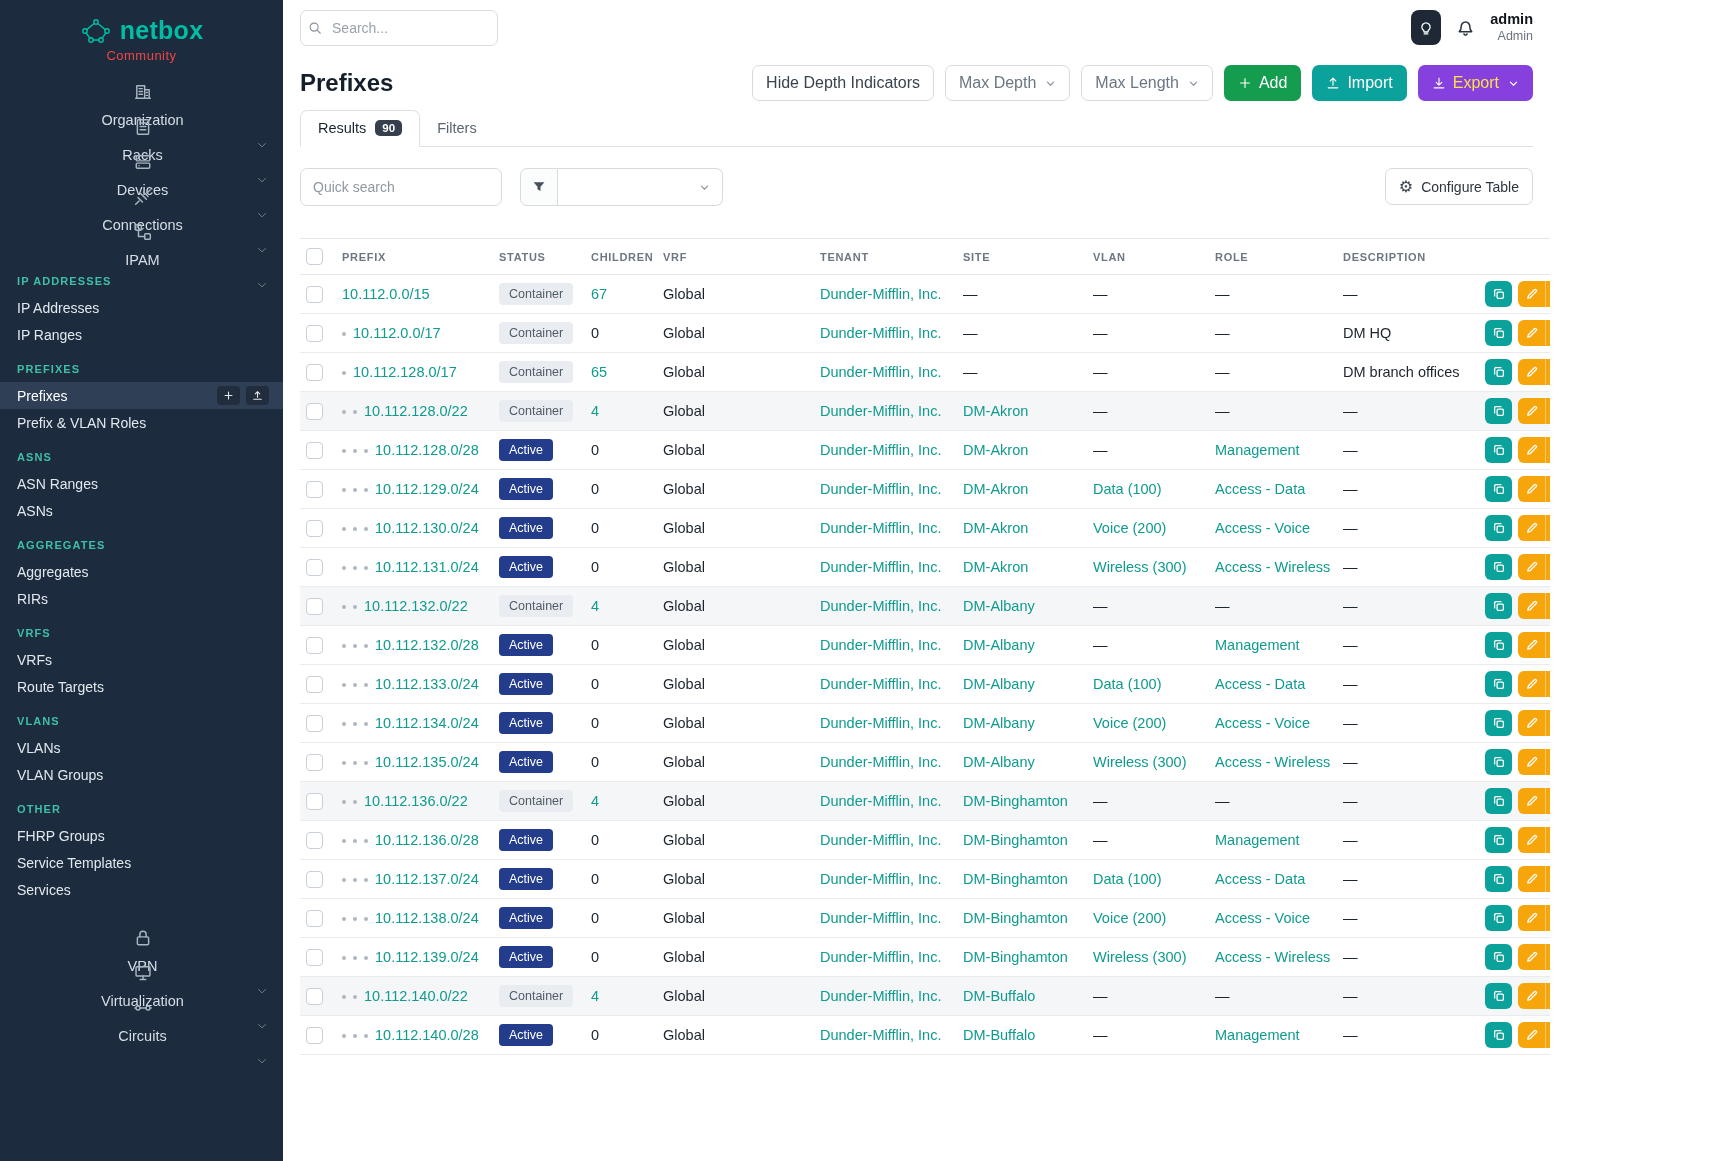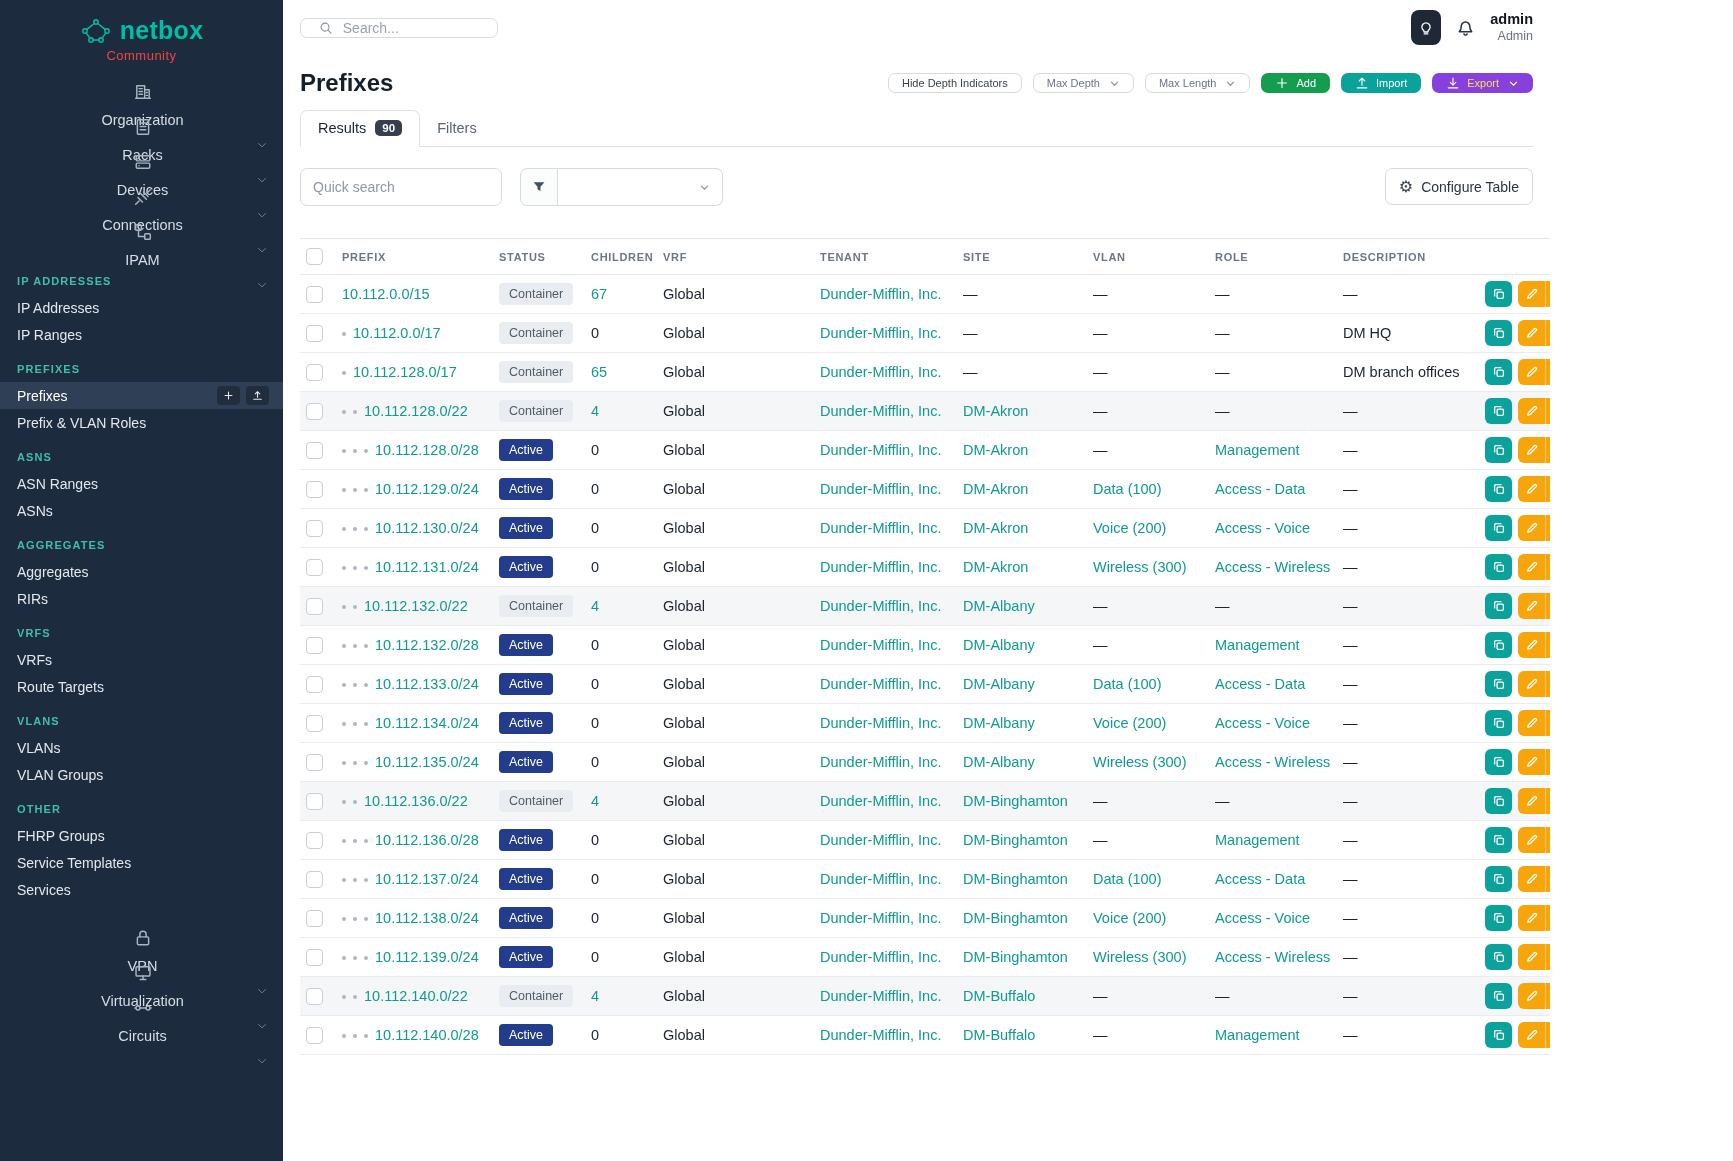--- a/index.html
+++ b/index.html
@@ -58,37 +58,37 @@
     display: inline-flex; align-items: center; justify-content: center; cursor: pointer;
   }
   .mini-btn svg { width: 11px; height: 11px; fill: none; stroke: currentColor; stroke-width: 1.6; stroke-linecap: round; stroke-linejoin: round; }
   .nav-bottom { margin-top: 12px; }
 
   
   .main { width: 1250px; padding-left: 17px; }
 
   .topbar { height: 55px; display: flex; align-items: center; justify-content: space-between; }
   .search-box {
-    width: 198px; height: 20px; border: 1px solid #d8dde2; border-radius: 7px;
-    display: flex; align-items: center; gap: 8px; padding: 0 18px; color: #8a939c;
+    width: 198px; height: 36px; border: 1px solid #d8dde2; border-radius: 7px;
+    display: flex; align-items: center; gap: 8px; padding: 0 7px; color: #8a939c;
   }
   .search-box input { border: none; outline: none; font-size: 14px; width: 100%; font-family: inherit; color: #2a323b; background: transparent; }
   .search-box input::placeholder { color: #99a2ab; }
   .topbar-right { display: flex; align-items: center; gap: 15px; }
   .bulb-btn { width: 30px; height: 35px; background: #1f2837; border: none; border-radius: 8px; color: #fff; display: flex; align-items: center; justify-content: center; cursor: pointer; }
   .bell { color: #2b3440; cursor: pointer; width: 19px; height: 19px; }
   .user-block { text-align: right; line-height: 1.2; cursor: pointer; }
   .user-name { font-weight: 700; font-size: 14.5px; color: #10161d; }
   .user-role { font-size: 12.5px; color: #6b7280; }
 
   .page-head { display: flex; align-items: center; justify-content: space-between; margin-top: 6px; height: 44px; }
   .page-title { font-size: 24px; font-weight: 600; color: #151f2a; margin: 0; }
   .controls { display: flex; align-items: center; gap: 11px; }
   .btn {
-    height: 20px; border-radius: 7px; font-size: 11px; font-family: inherit;
+    height: 36px; border-radius: 7px; font-size: 16px; font-family: inherit;
     display: inline-flex; align-items: center; gap: 7px; padding: 0 13px;
     border: 1px solid transparent; cursor: pointer; background: #fff; white-space: nowrap;
   }
   .btn-light { border-color: #d6dbe0; color: #39434e; }
   .btn-light.muted { color: #6b7684; }
   .btn .chev-svg { margin-left: 2px; }
   .chev-svg { width: 11px; height: 11px; fill: none; stroke: #8b95a1; stroke-width: 1.7; stroke-linecap: round; stroke-linejoin: round; }
   .chev-white { stroke: #fff; }
   .btn-add { background: var(--btn-green, #149c4f); color: #fff; font-weight: 500; }
   .btn-import { background: var(--btn-teal, #0ba29b); color: #fff; font-weight: 500; }

